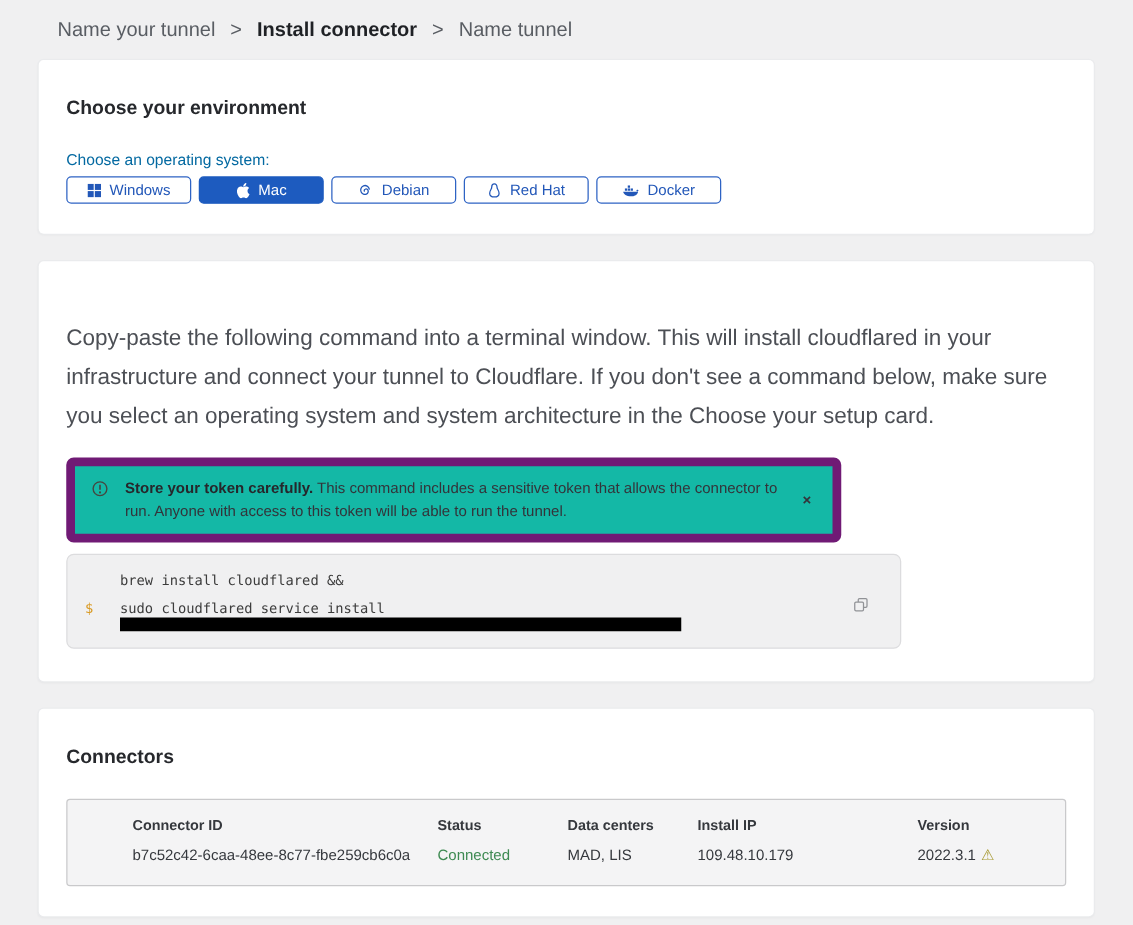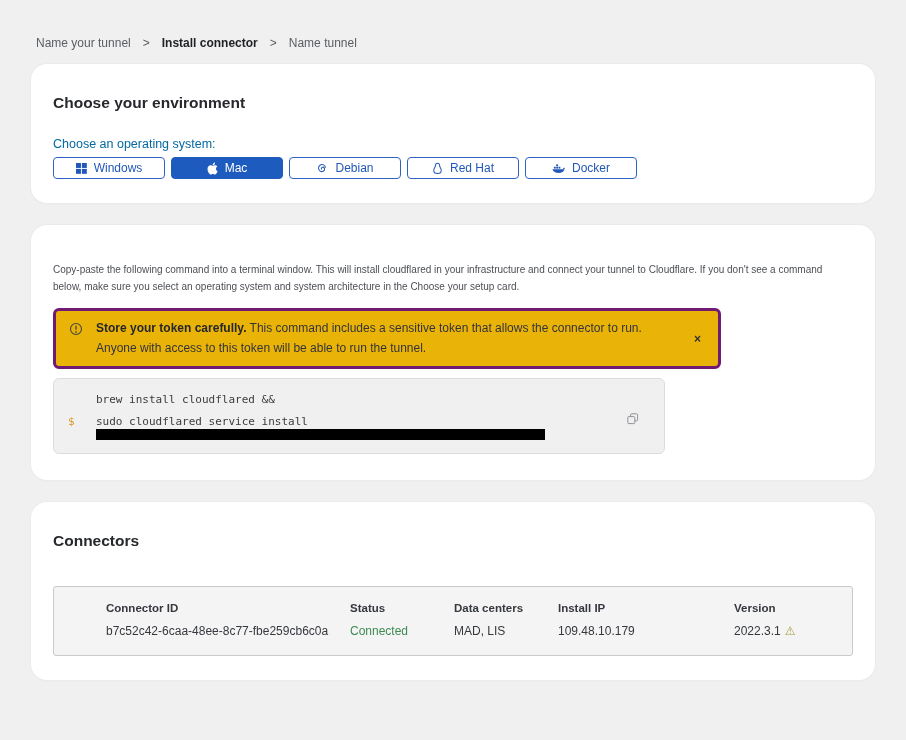--- a/index.html
+++ b/index.html
@@ -8,79 +8,79 @@
     width: 906px; height: 740px;
     background: #f0f0f1;
     font-family: "Liberation Sans", sans-serif;
     color: #26282c;
     overflow: hidden;
   }
   .page { padding: 0 31px; }
 
   
   .breadcrumb {
-    padding: 36px 5px 14px;
+    padding: 16px 5px 14px;
     display: flex; align-items: center; gap: 12px;
-    font-size: 12px; color: #595d63;
+    font-size: 16px; color: #595d63; margin-left: 10px;
   }
   .crumb { cursor: pointer; }
   .crumb.current { font-weight: 700; color: #1f2125; }
   .crumb-sep { color: #595d63; }
 
   
   .card {
     background: #ffffff;
-    border-radius: 16px;
+    border-radius: 4px;
     box-shadow: 0 0 0 1px #eaebed, 0 1px 2px rgba(0,0,0,.05);
     margin-bottom: 22px;
     padding: 30px 22px 24px;
   }
   .card h2 {
     margin: 0;
     font-size: 15.5px; font-weight: 700; color: #26282c;
   }
 
   
   .os-label { margin-top: 25px; font-size: 12.5px; color: #0369a1; }
   .os-row { margin-top: 6px; display: flex; gap: 6px; }
   .os-btn {
-    width: 112px; height: 22px;
+    width: 100px; height: 22px;
     border: 1px solid #2e63c4; border-radius: 4px;
     background: #fff; color: #2257b8;
     font-size: 12px; font-family: "Liberation Sans", sans-serif;
     display: flex; align-items: center; justify-content: center; gap: 7px;
     cursor: pointer; padding: 0;
   }
   .os-btn.selected { background: #1d5bbf; border-color: #1d5bbf; color: #fff; }
   .os-btn svg { flex: 0 0 auto; display: block; }
 
   
   .desc {
-    margin-top: 6px; max-width: 802px;
-    font-size: 10px; line-height: 1.72; color: #4c4f55;
+    margin-top: 16px; max-width: 802px;
+    font-size: 18px; line-height: 1.72; color: #4c4f55;
   }
   .banner {
-    margin-top: 13px; width: 668px;
-    background: #eab308;
-    border: 3px solid #701a75;
+    margin-top: 13px; width: 620px;
+    background: #14b8a6;
+    border: 7px solid #701a75;
     border-radius: 6px;
     padding: 8px 34px 8px 40px;
     position: relative;
     font-size: 12px; line-height: 1.6; color: #33343a;
   }
   .banner b { color: #26272b; }
   .banner-icon { position: absolute; left: 13px; top: 11px; }
   .banner-close {
     position: absolute; right: 13px; top: 50%; transform: translateY(-50%);
     font-weight: 700; font-size: 12px; color: #33343a;
     cursor: pointer; background: none; border: none; padding: 2px 4px;
     font-family: "Liberation Sans", sans-serif;
   }
   .code {
-    margin-top: 9px; width: 612px;
+    margin-top: 9px; width: 668px;
     background: #f0f0f1;
     border: 1px solid #dcdcde;
     border-radius: 6px;
     padding: 14px 40px 13px 14px;
     position: relative;
     font-family: "DejaVu Sans Mono", monospace;
     font-size: 11px; color: #3c3c3c;
   }
   .code-line { margin-left: 28px; line-height: 14px; white-space: nowrap; }
   .code-line-prompt { display: flex; margin-top: 8px; line-height: 14px; }
@@ -89,21 +89,21 @@
   .bar { display: inline-block; height: 11px; background: #000; vertical-align: bottom; }
   .bar-1 { width: 539px; }
   .bar-2 { width: 449px; }
   .copy-btn {
     position: absolute; right: 23px; top: 32px;
     background: none; border: none; padding: 2px; cursor: pointer;
   }
 
   
   .conn-table {
-    margin-top: 36px;
+    margin-top: 24px;
     border: 1px solid #c9c9cb; border-radius: 3px;
     background: #f4f4f5;
     padding: 15px 0 17px;
   }
   .trow {
     display: grid;
     grid-template-columns: 244px 104px 104px 176px 1fr;
     padding-left: 52px; padding-right: 12px;
   }
   .trow.head { font-size: 11.5px; font-weight: 700; color: #35383d; margin-bottom: 10px; }

